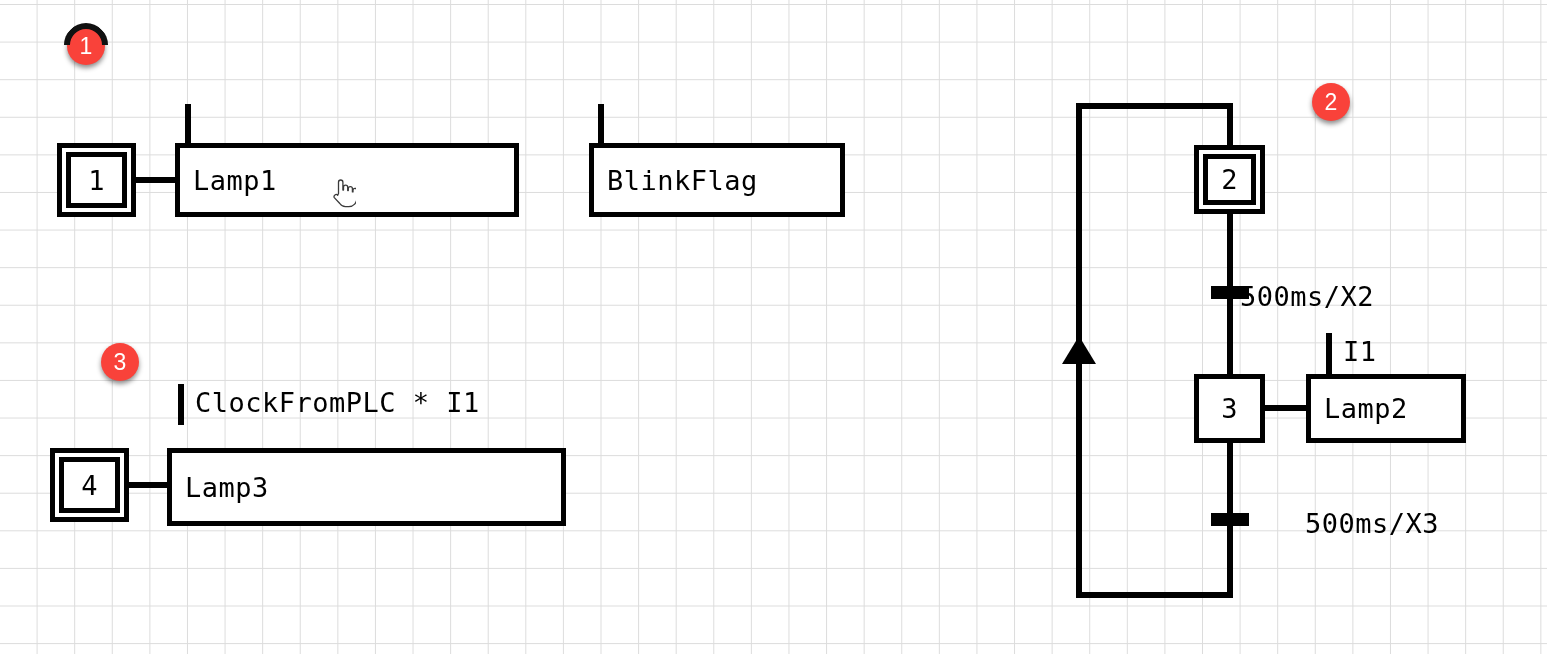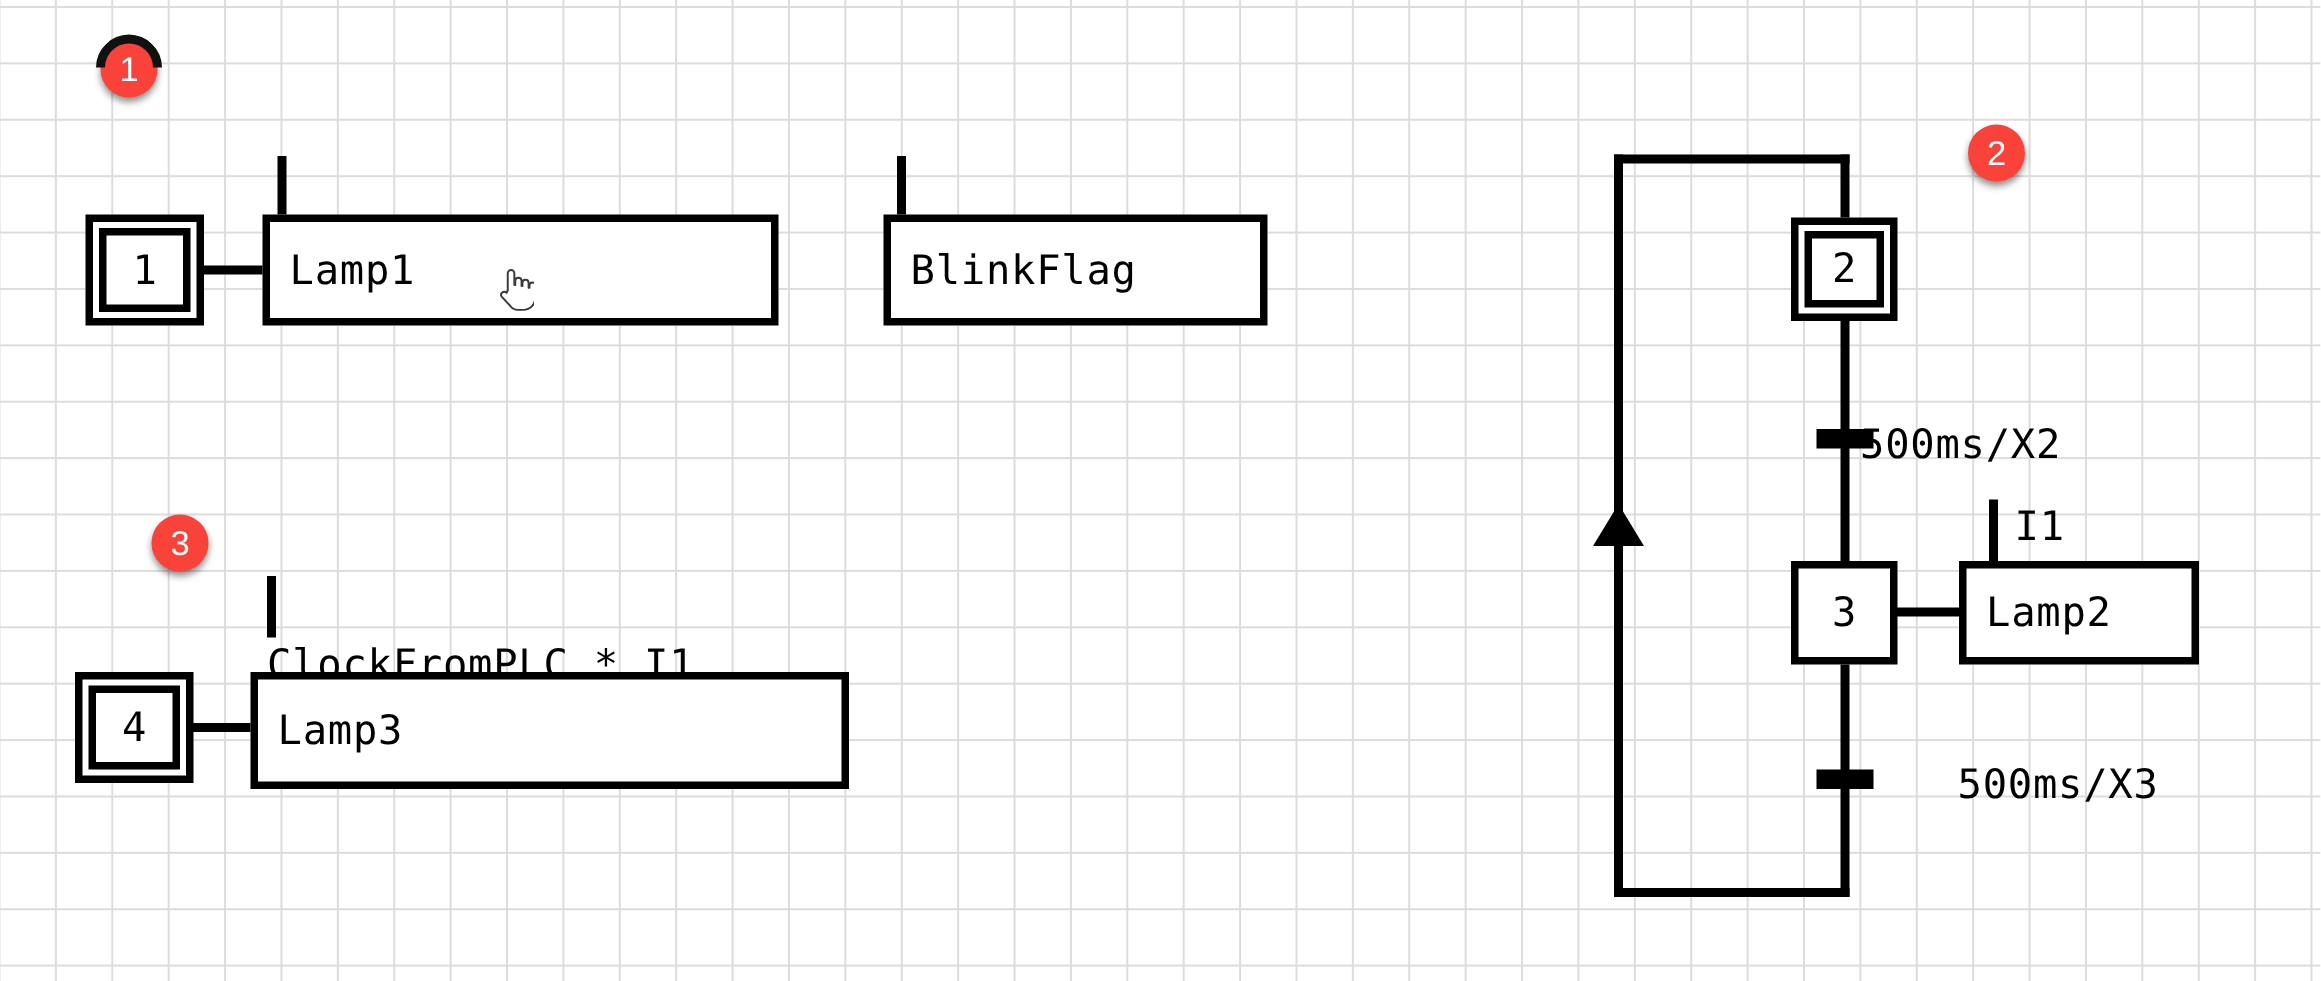--- a/index.html
+++ b/index.html
@@ -189,21 +189,21 @@
   </div>
 
   <div class="action-box joined-left" style="left:589px; top:143px; width:256px; height:74px;">
     <span>BlinkFlag</span>
   </div>
 
   <div class="badge" style="left:101px; top:343px;">
     <span class="badge-num">3</span>
   </div>
 
-  <div class="trans-label" style="left:178px; top:384px;flex-direction:column;">
+  <div class="trans-label" style="left:178px; top:384px;">
     <span class="tick"></span>
     <span class="txt">ClockFromPLC * I1</span>
   </div>
 
   <div class="step-box initial" style="left:50px; top:448px; width:79px; height:74px;">
     <span class="inner">4</span>
   </div>
 
   <div class="wire wire-h" style="left:126px; top:482px; width:47px;"></div>
 

